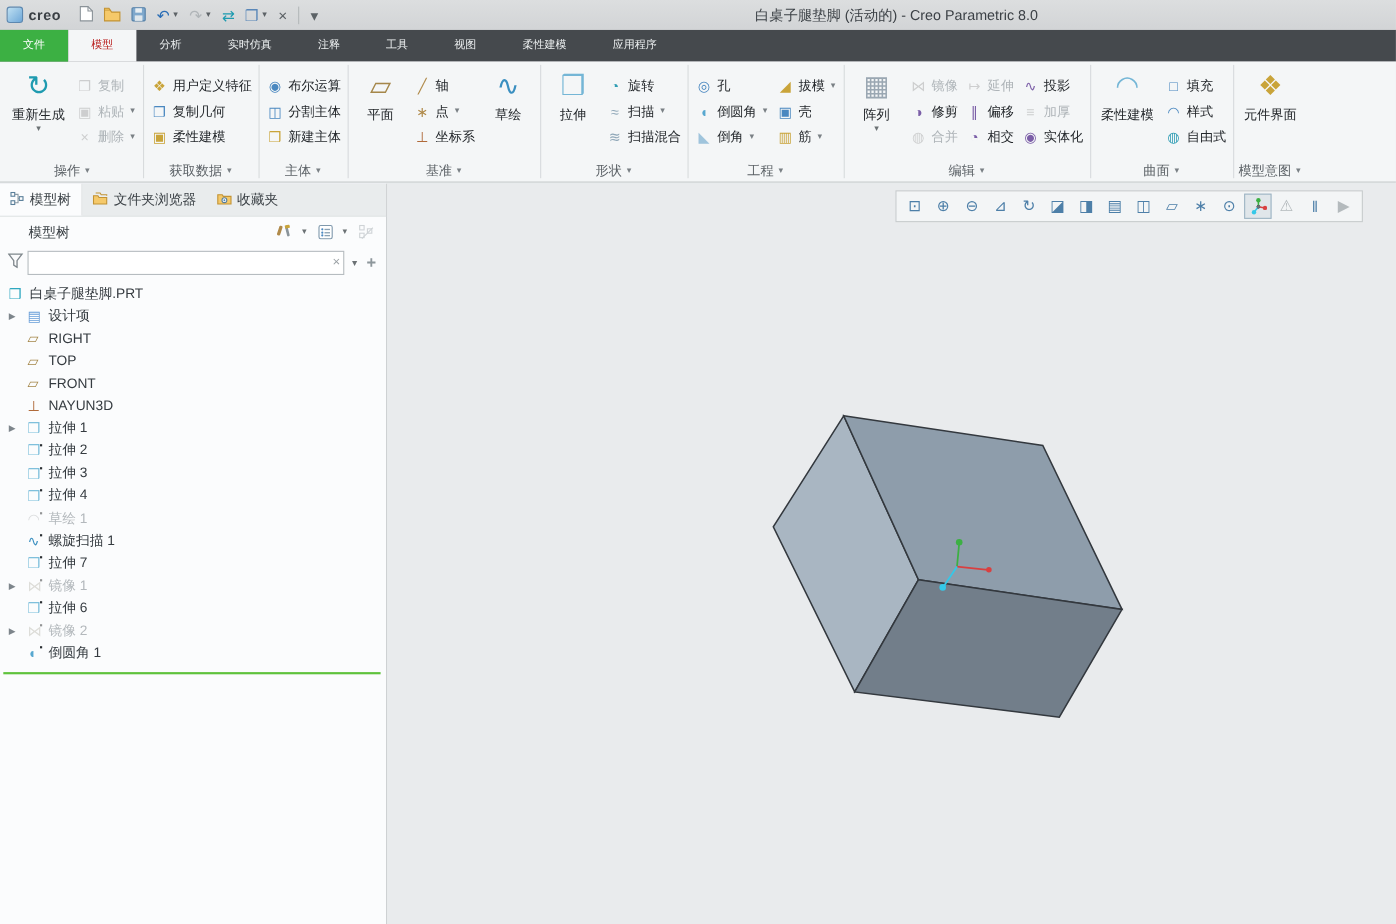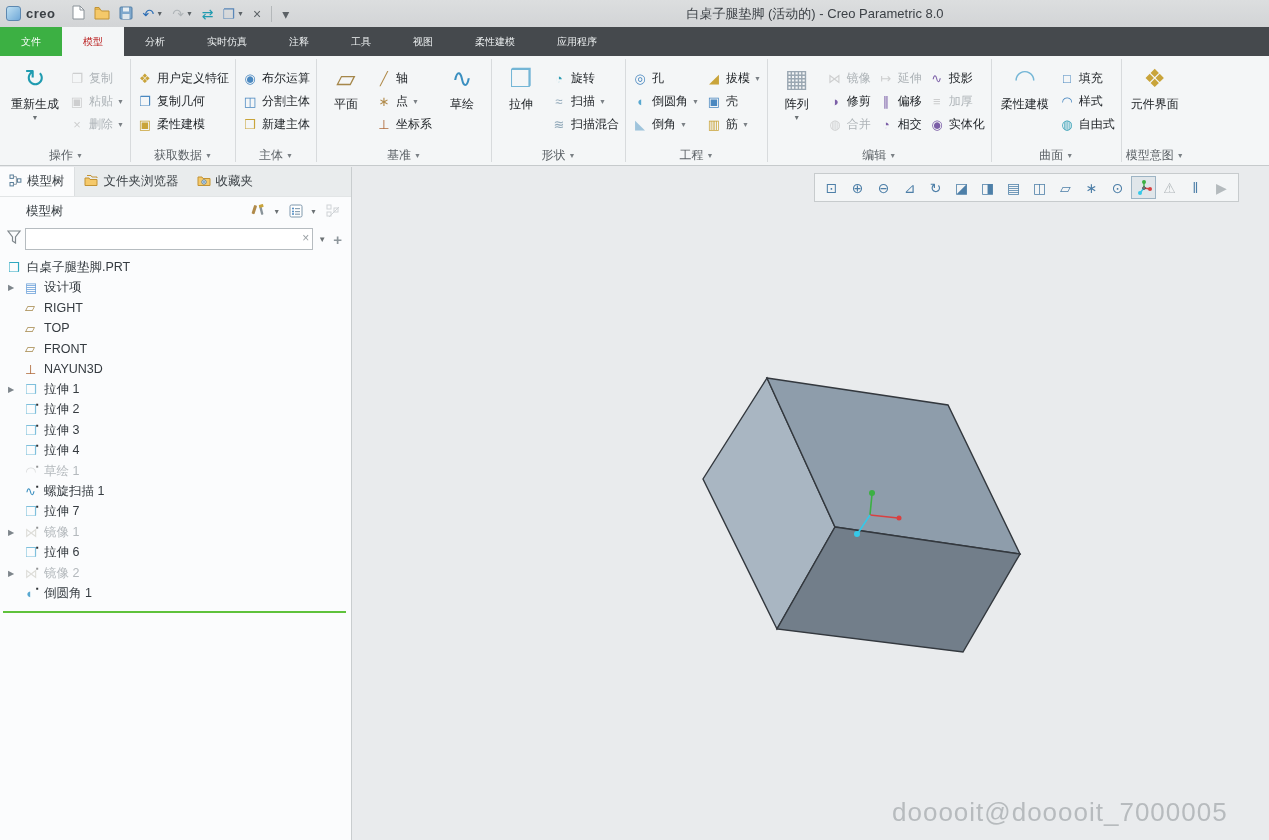--- a/index.html
+++ b/index.html
@@ -623,15 +623,14 @@
             <circle cx="14" cy="9" r="2" fill="#d94040"></circle>
             <circle cx="4" cy="13" r="2" fill="#35c8e8"></circle>
             <circle cx="8" cy="8" r="1.6" fill="#6b7control"></circle>
             <circle cx="8" cy="8" r="1.6" fill="#6b7176"></circle>
           </svg>
         </div>
         <div class="gicon dis">⚠</div>
         <div class="gicon">‖</div>
         <div class="gicon dis">▶</div>
       </div>
-    <div id="watermark">dooooit@dooooit_7000005</div>
   </div>
 </div>
 
 </body></html>

